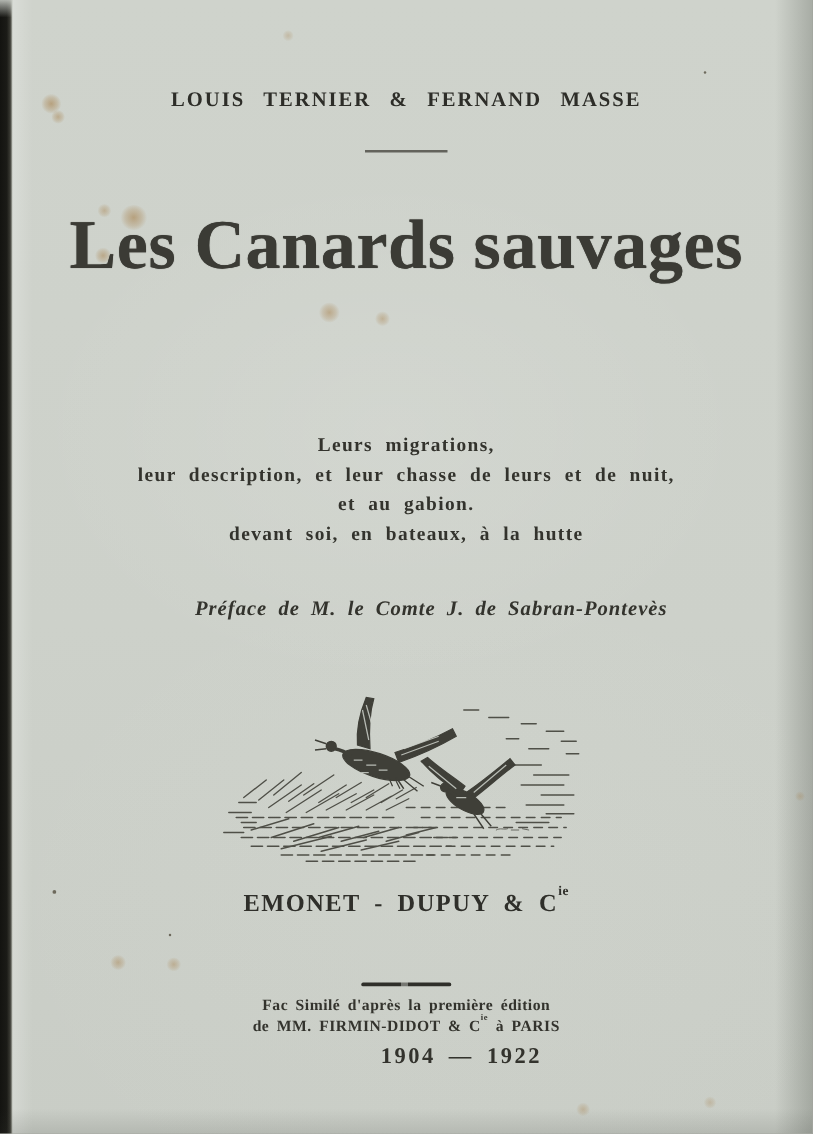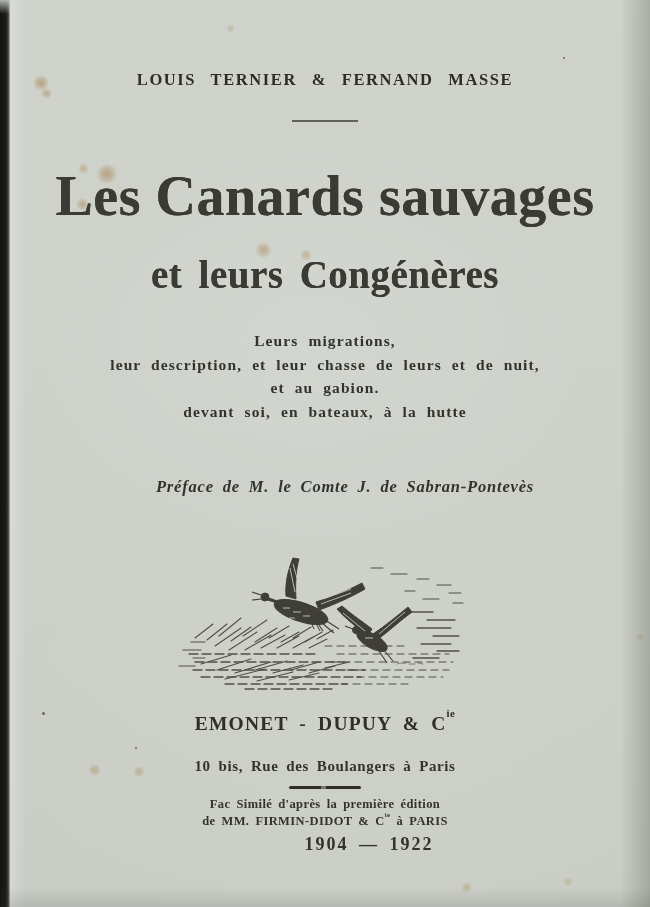--- a/index.html
+++ b/index.html
@@ -60,21 +60,21 @@
     background:#63635c;
   }
   .title1{
     top:166px;margin:0;font-size:56px;font-weight:700;line-height:1.1;
     color:#3b3b35;letter-spacing:.5px;text-shadow:0 0 .6px #3b3b35;
   }
   .title2{
     top:254px;margin:0;font-size:39px;font-weight:700;line-height:1.1;
     color:#3b3b35;letter-spacing:.5px;word-spacing:6px;text-shadow:0 0 .5px #3b3b35;
   }
-  .subtitle{top:329px;}
+  .subtitle{top:345px;}
   .subtitle p{
     margin:0;font-size:15.5px;font-weight:700;line-height:23.6px;
     letter-spacing:1.1px;word-spacing:5px;color:#33332d;
   }
   .preface{
     top:477px;font-size:16.5px;font-weight:700;font-style:italic;
     letter-spacing:.8px;word-spacing:4px;color:#33332d;padding-left:20px;
   }
   
   .illus{position:absolute;left:165px;top:546px;width:310px;height:148px;margin:0;}
@@ -137,21 +137,20 @@
   <i class="fox" style="left:563px;top:877px;width:10px;height:10px;opacity:.5"></i>
   <i class="fox" style="left:636px;top:633px;width:8px;height:8px;opacity:.5"></i>
   <i class="speck" style="left:42px;top:712px;width:3px;height:3px;"></i>
   <i class="speck" style="left:135px;top:747px;width:2px;height:2px;"></i>
   <i class="speck" style="left:563px;top:57px;width:2px;height:2px;"></i>
 
   <div class="abs authors">LOUIS TERNIER &amp; FERNAND MASSE</div>
   <div class="rule-top"></div>
 
   <h1 class="abs title1">Les Canards sauvages</h1>
-  <h2 class="abs title2">et leurs Congénères</h2>
 
   <div class="abs subtitle">
     <p>Leurs migrations,</p>
     <p>leur description, et leur chasse de leurs et de nuit,</p>
     <p>et au gabion.</p>
     <p>devant soi, en bateaux, à la hutte</p>
   </div>
 
   <div class="abs preface">Préface de M. le Comte J. de Sabran-Pontevès</div>
 
@@ -201,21 +200,20 @@
       </g>
       <g stroke="#cdd1ca" stroke-width="1" fill="none" opacity=".85">
         <path d="M178,67 l22,18 M240,66 l-26,22 M200,92 h8"></path>
       </g>
     </svg>
   </figure>
 
   <div class="abs pub-name">
     <span>EMONET - DUPUY &amp; C</span><sup>ie</sup>
   </div>
-  <div class="abs pub-address">10 bis, Rue des Boulangers à Paris</div>
   <div class="rule-bottom"></div>
   <div class="abs fac1">Fac Similé d'après la première édition</div>
   <div class="abs fac2">
     <span>de MM. FIRMIN-DIDOT &amp; C</span><sup>ie</sup><span> à PARIS</span>
   </div>
   <div class="abs years">1904 — 1922</div>
 
 </div>
 
 </body></html>

